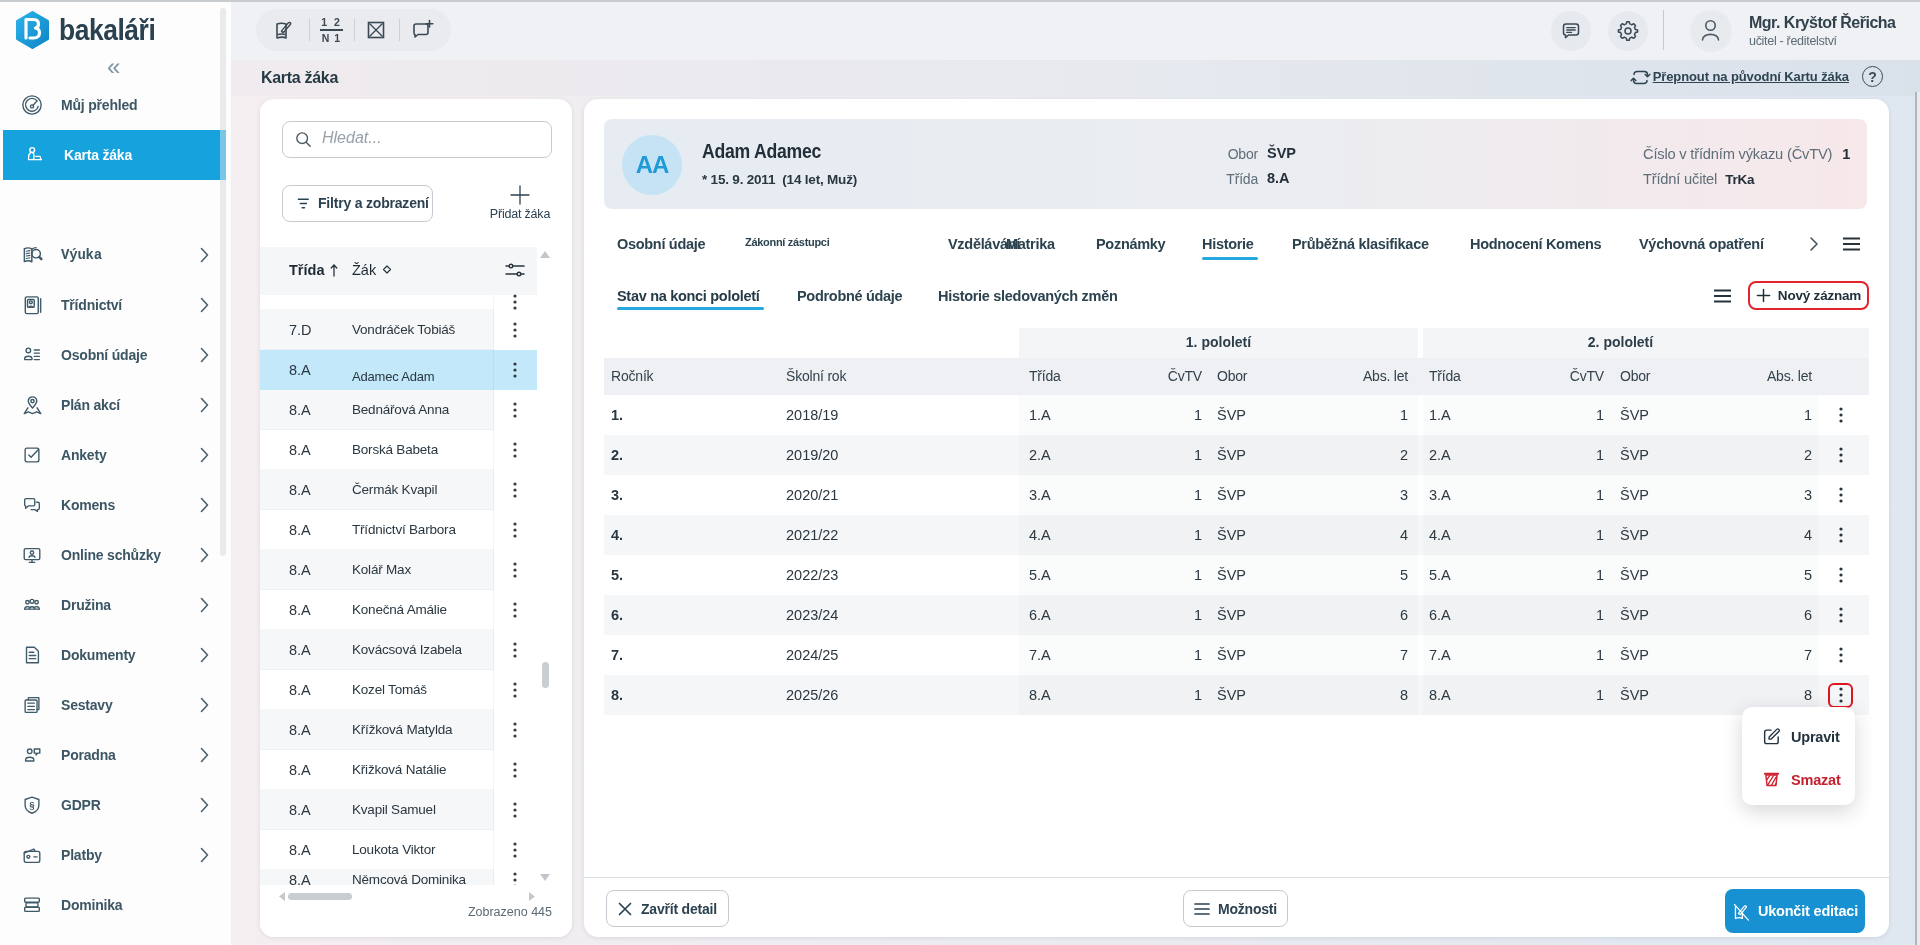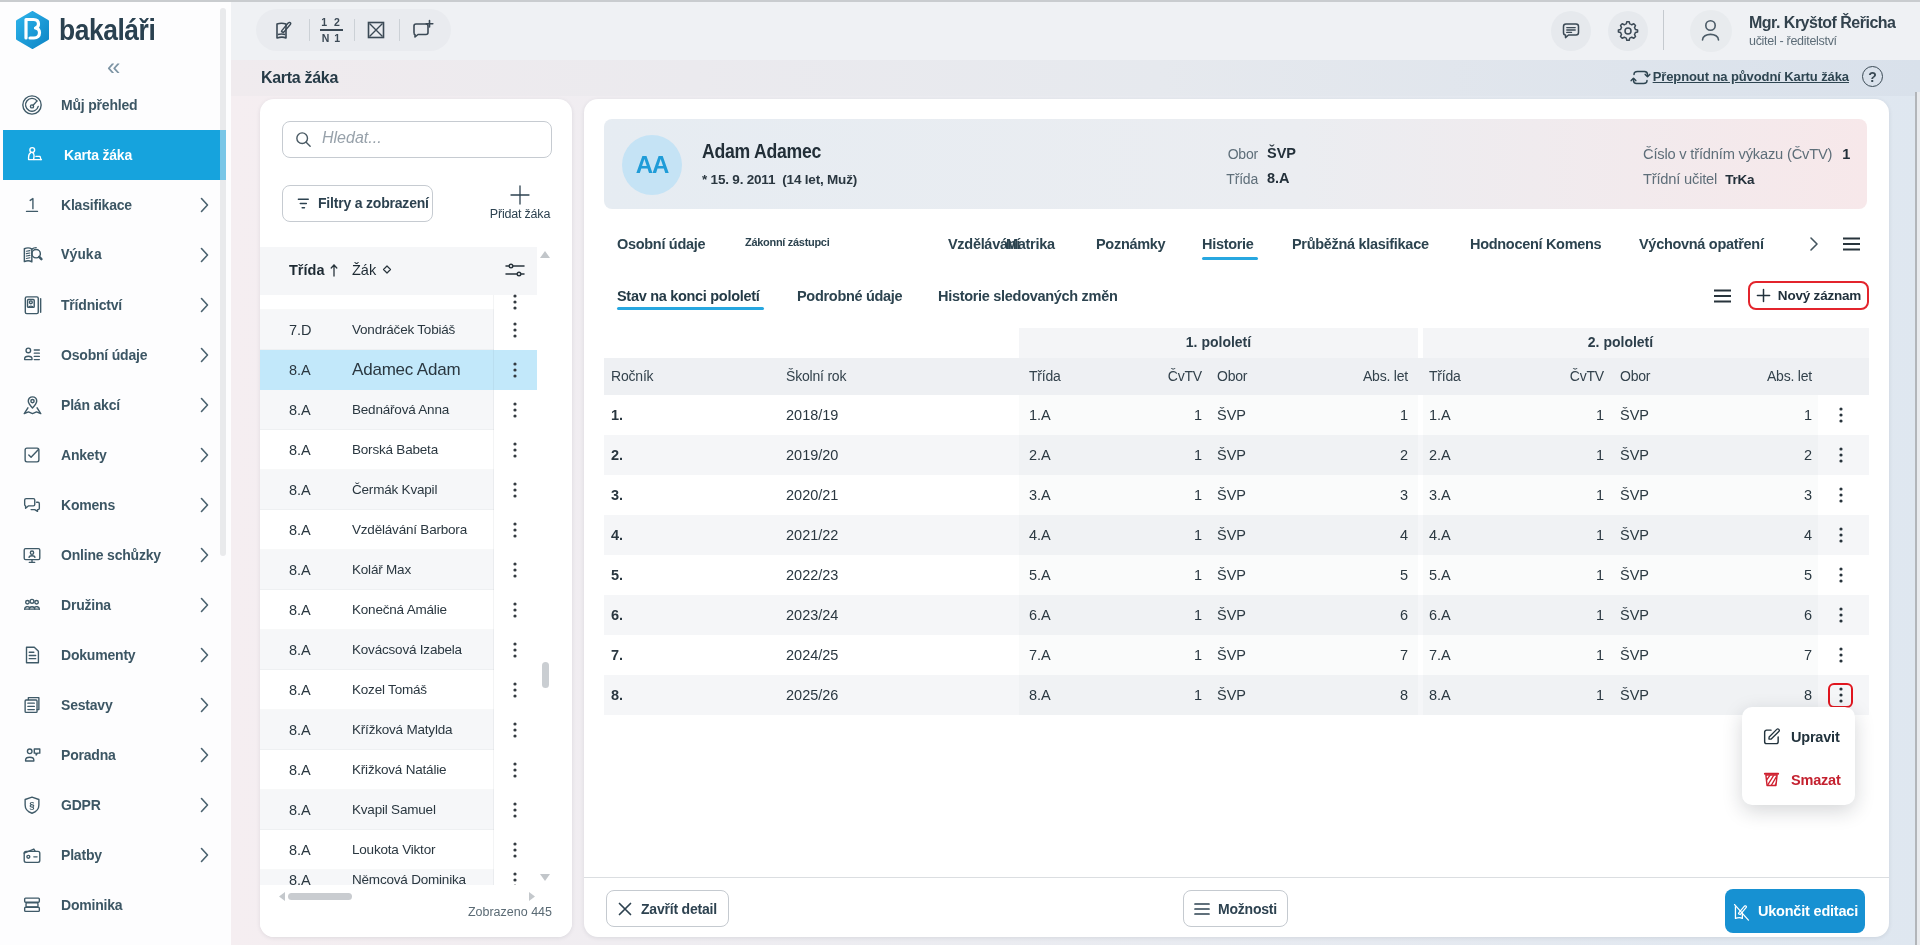--- a/index.html
+++ b/index.html
@@ -107,34 +107,20 @@
       <div class="ic">
         <svg width="22" height="22" viewBox="0 0 24 24">
           <circle cx="9" cy="6.5" r="2.6" stroke="#fff" stroke-width="1.5" fill="none" stroke-linecap="round" stroke-linejoin="round"></circle>
           <path d="M7.5 9.5 C5.5 10.5 5 12.5 5 14.5 L5 17 L10.5 17 L11 13 C11 11 10.5 10 9.5 9.5" stroke="#fff" stroke-width="1.5" fill="none" stroke-linecap="round" stroke-linejoin="round"></path>
           <path d="M11 17 L19 17" stroke="#fff" stroke-width="1.5" fill="none" stroke-linecap="round" stroke-linejoin="round"></path>
           <path d="M13 13.5 L17.5 13.5 L18.5 17" stroke="#fff" stroke-width="1.5" fill="none" stroke-linecap="round" stroke-linejoin="round"></path>
         </svg>
       </div>
       <div class="lb">Karta žáka</div>
     </div>
-    <div class="a nav" style="top:180px;">
-      <div class="ic">
-        <svg width="22" height="22" viewBox="0 0 24 24">
-          <path d="M10 7 L13 5 L13 16" stroke="#3f5a68" stroke-width="1.5" fill="none" stroke-linecap="round" stroke-linejoin="round"></path>
-          <path d="M6 19 L18 19" stroke="#3f5a68" stroke-width="1.5" fill="none" stroke-linecap="round" stroke-linejoin="round"></path>
-        </svg>
-      </div>
-      <div class="lb">Klasifikace</div>
-      <div class="ch">
-        <svg width="9" height="16" viewBox="0 0 9 16">
-          <path d="M1.5 1.5 L7.5 8 L1.5 14.5" stroke="#4a626f" stroke-width="1.6" fill="none" stroke-linecap="round" stroke-linejoin="round"></path>
-        </svg>
-      </div>
-    </div>
     <div class="a nav" style="top:230px;font-family:Liberation Mono, monospace;">
       <div class="ic">
         <svg width="23" height="23" viewBox="0 0 24 24">
           <path d="M3.5 5.5 C6.5 4.1 9 4.2 11.3 5.9 L11.3 19.2 C9 17.7 6.5 17.6 3.5 18.9 Z" stroke="#3f5a68" stroke-width="1.5" fill="none" stroke-linecap="round" stroke-linejoin="round"></path>
           <path d="M11.3 5.9 C12.8 4.7 14.2 4.3 15.8 4.3" stroke="#3f5a68" stroke-width="1.5" fill="none" stroke-linecap="round" stroke-linejoin="round"></path>
           <path d="M5.6 8.1 L9.3 7.4 M5.6 10.6 L9.3 9.9 M5.6 13.1 L9.3 12.4 M5.6 15.6 L9.3 14.9" stroke="#3f5a68" stroke-width="1.2" fill="none" stroke-linecap="round"></path>
           <circle cx="15.8" cy="10.6" r="4.4" stroke="#3f5a68" stroke-width="1.5" fill="none" stroke-linecap="round" stroke-linejoin="round"></circle>
           <path d="M19 14 L21.3 16.4" stroke="#3f5a68" stroke-width="2.6" stroke-linecap="round"></path>
         </svg>
       </div>
@@ -395,21 +381,21 @@
     <div class="a" style="left:29px;top:211px;height:40px;line-height:40px;font-size:14.5px;color:#2a3740">7.D</div>
     <div class="a" style="left:92px;top:211px;height:40px;line-height:40px;font-size:13.5px;color:#2a3740;letter-spacing:-.2px">Vondráček Tobiáš</div>
     <svg class="a" style="left:253px;top:223px" width="4" height="16" viewBox="0 0 4 16">
       <circle cx="2" cy="2" r="1.6" fill="#333a40"></circle>
       <circle cx="2" cy="8" r="1.6" fill="#333a40"></circle>
       <circle cx="2" cy="14" r="1.6" fill="#333a40"></circle>
     </svg>
     <div class="a" style="left:0;top:251px;width:277px;height:40px;background:#c2e8fa"></div>
     <div class="a" style="left:234px;top:251px;width:43px;height:40px;background:#c2e8fa"></div>
     <div class="a" style="left:29px;top:251px;height:40px;line-height:40px;font-size:14.5px;color:#2a3740">8.A</div>
-    <div class="a" style="left:92px;top:251px;height:40px;line-height:40px;font-size:17px;color:#2a3740;letter-spacing:-.2px">Adamec Adam</div>
+    <div class="a" style="left:92px;top:258px;height:40px;line-height:40px;font-size:13px;color:#2a3740;letter-spacing:-.2px">Adamec Adam</div>
     <svg class="a" style="left:253px;top:263px" width="4" height="16" viewBox="0 0 4 16">
       <circle cx="2" cy="2" r="1.6" fill="#333a40"></circle>
       <circle cx="2" cy="8" r="1.6" fill="#333a40"></circle>
       <circle cx="2" cy="14" r="1.6" fill="#333a40"></circle>
     </svg>
     <div class="a" style="left:0;top:291px;width:234px;height:40px;background:#f6f7f9;border-bottom:1px solid rgba(120,130,140,.06)"></div>
     <div class="a" style="left:234px;top:291px;width:43px;height:40px;background:#fff"></div>
     <div class="a" style="left:29px;top:291px;height:40px;line-height:40px;font-size:14.5px;color:#2a3740">8.A</div>
     <div class="a" style="left:92px;top:291px;height:40px;line-height:40px;font-size:13.5px;color:#2a3740;letter-spacing:-.2px">Bednářová Anna</div>
     <svg class="a" style="left:253px;top:303px" width="4" height="16" viewBox="0 0 4 16">
@@ -431,21 +417,21 @@
     <div class="a" style="left:29px;top:371px;height:40px;line-height:40px;font-size:14.5px;color:#2a3740">8.A</div>
     <div class="a" style="left:92px;top:371px;height:40px;line-height:40px;font-size:13.5px;color:#2a3740;letter-spacing:-.2px">Čermák Kvapil</div>
     <svg class="a" style="left:253px;top:383px" width="4" height="16" viewBox="0 0 4 16">
       <circle cx="2" cy="2" r="1.6" fill="#333a40"></circle>
       <circle cx="2" cy="8" r="1.6" fill="#333a40"></circle>
       <circle cx="2" cy="14" r="1.6" fill="#333a40"></circle>
     </svg>
     <div class="a" style="left:0;top:411px;width:234px;height:40px;background:#fff;border-bottom:1px solid rgba(120,130,140,.06)"></div>
     <div class="a" style="left:234px;top:411px;width:43px;height:40px;background:#fff"></div>
     <div class="a" style="left:29px;top:411px;height:40px;line-height:40px;font-size:14.5px;color:#2a3740">8.A</div>
-    <div class="a" style="left:92px;top:411px;height:40px;line-height:40px;font-size:13.5px;color:#2a3740;letter-spacing:-.2px">Vzdělávání Barbora</div>
+    <div class="a" style="left:92px;top:411px;height:40px;line-height:40px;font-size:13.5px;color:#2a3740;letter-spacing:-.2px">Třídnictví Barbora</div>
     <svg class="a" style="left:253px;top:423px" width="4" height="16" viewBox="0 0 4 16">
       <circle cx="2" cy="2" r="1.6" fill="#333a40"></circle>
       <circle cx="2" cy="8" r="1.6" fill="#333a40"></circle>
       <circle cx="2" cy="14" r="1.6" fill="#333a40"></circle>
     </svg>
     <div class="a" style="left:0;top:451px;width:234px;height:40px;background:#f6f7f9;border-bottom:1px solid rgba(120,130,140,.06)"></div>
     <div class="a" style="left:234px;top:451px;width:43px;height:40px;background:#fff"></div>
     <div class="a" style="left:29px;top:451px;height:40px;line-height:40px;font-size:14.5px;color:#2a3740">8.A</div>
     <div class="a" style="left:92px;top:451px;height:40px;line-height:40px;font-size:13.5px;color:#2a3740;letter-spacing:-.2px">Kolář Max</div>
     <svg class="a" style="left:253px;top:463px" width="4" height="16" viewBox="0 0 4 16">

